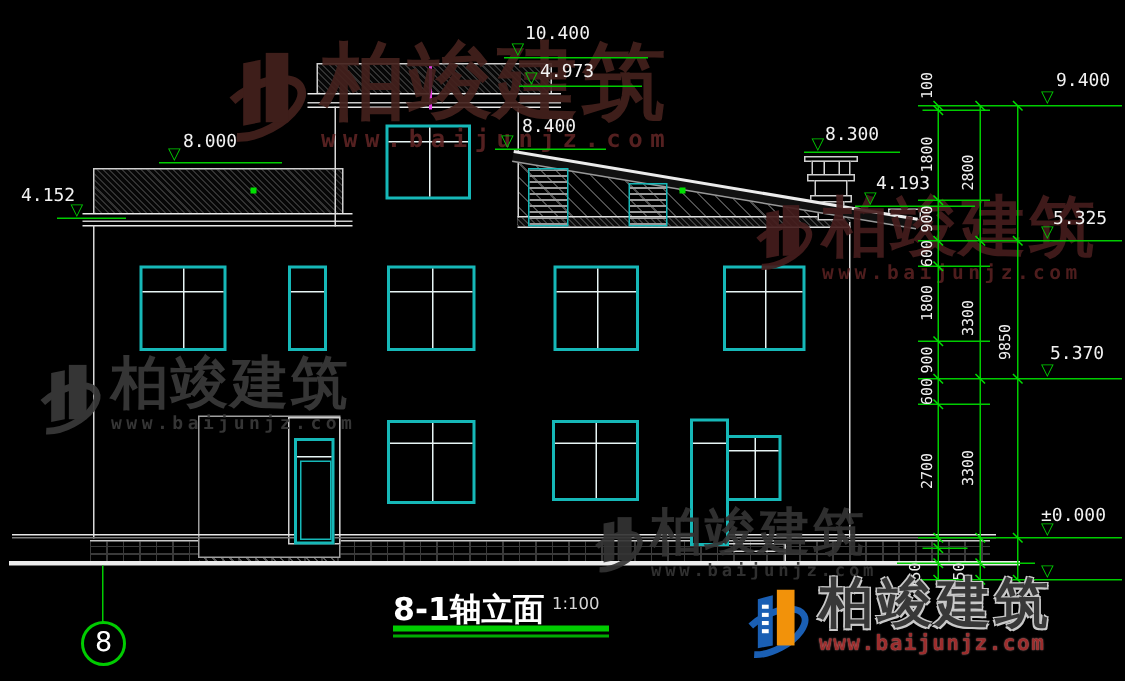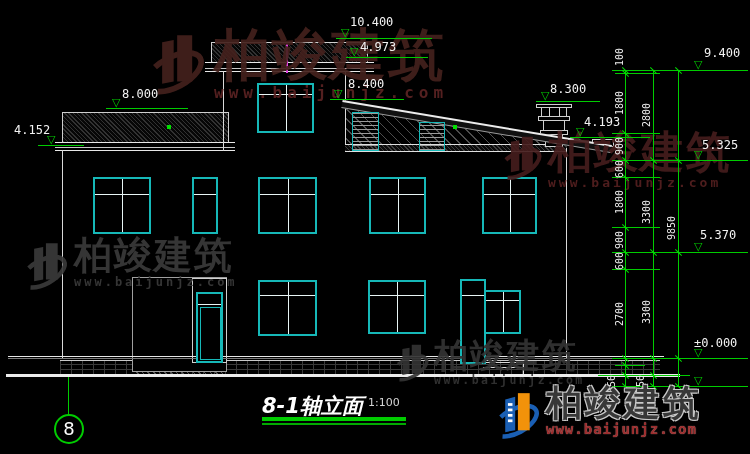--- a/index.html
+++ b/index.html
@@ -45,21 +45,21 @@
   .vd{top:0;bottom:0;width:1px;left:50%;}
   .leaf{position:absolute;border:1px solid #16b8b8;background:transparent;z-index:15;}
   .mag{position:absolute;left:286px;top:44px;width:2px;height:29px;background:#e33ee3;z-index:16;}
   .gdot{position:absolute;width:4px;height:4px;background:#00e000;z-index:16;}
   
   .wm{position:absolute;display:flex;align-items:flex-start;z-index:20;pointer-events:none;opacity:.92;}
   .wm .wtxt{display:flex;flex-direction:column;}
   .wchars{font-weight:bold;line-height:1.02;letter-spacing:2px;white-space:nowrap;}
   .wurl{font-weight:bold;white-space:nowrap;font-family:"DejaVu Sans Mono",monospace;}
   
-  .tname{position:absolute;left:262px;top:392px;color:#fff;font-size:21px;font-weight:bold;z-index:25;white-space:nowrap;font-style:italic;}
+  .tname{position:absolute;left:262px;top:392px;color:#fff;font-size:21px;font-weight:bold;z-index:25;white-space:nowrap;}
   .tscale{position:absolute;left:368px;top:396px;color:#d5d5d5;font-size:11px;z-index:25;}
   .uline1{position:absolute;left:262px;top:417px;width:144px;height:4px;background:#00cc00;z-index:25;}
   .uline2{position:absolute;left:262px;top:423px;width:144px;height:2px;background:#00aa00;z-index:25;}
   .circ{position:absolute;left:54px;top:414px;width:26px;height:26px;border:2px solid #00cc00;border-radius:50%;
         color:#fff;font-size:18px;line-height:26px;text-align:center;z-index:25;background:#000;}
   
   .footer{position:absolute;left:488px;top:385px;display:flex;align-items:flex-start;z-index:40;}
   .fchars{font-size:36px;font-weight:bold;letter-spacing:3px;line-height:1;color:#383838;white-space:nowrap;
           text-shadow:-1px -1px 0 #c9c9c9,1px -1px 0 #c9c9c9,-1px 1px 0 #c9c9c9,1px 1px 0 #c9c9c9;}
   .furl{font-size:14px;font-weight:bold;letter-spacing:1px;color:#9c2d2d;white-space:nowrap;

